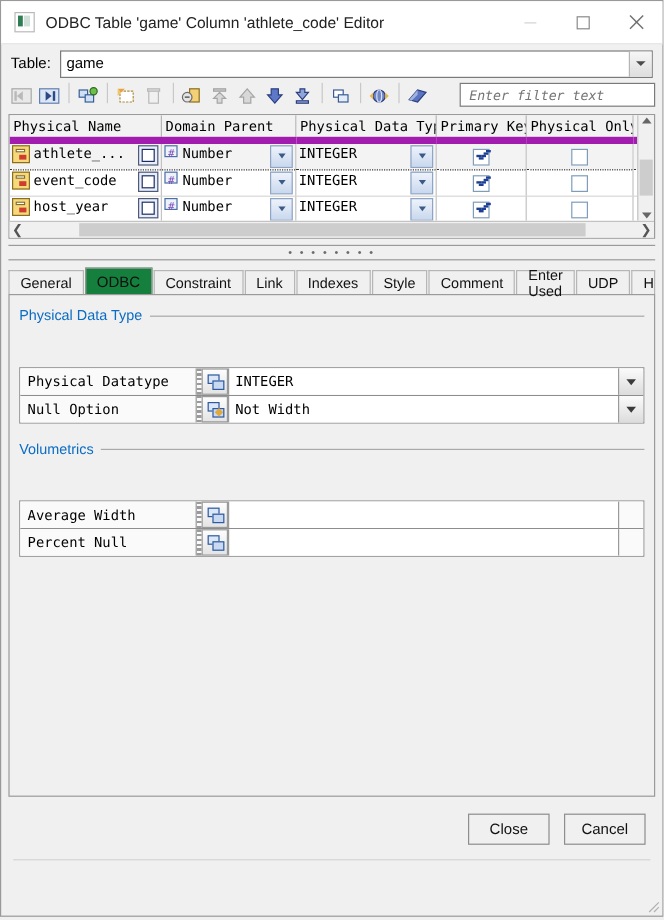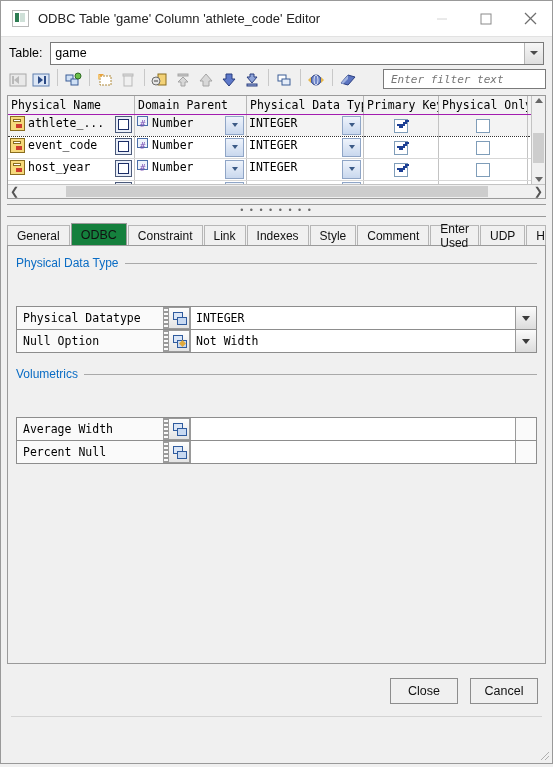--- a/index.html
+++ b/index.html
@@ -43,21 +43,21 @@
   .filterbox input{border:0;outline:0;background:transparent;width:100%;
                    font-family:"DejaVu Sans Mono", monospace;font-style:italic;font-size:11px;color:#8d8d8d;}
 
   
   .gridwrap{margin:0 6px;border:1px solid #9a9a9a;background:#fff;height:104px;box-sizing:border-box;
             display:flex;flex-direction:column;}
   .gridtop{flex:1 1 auto;display:flex;overflow:hidden;}
   .gridcols{flex:1 1 auto;overflow:hidden;}
   table.grid{border-collapse:collapse;table-layout:fixed;width:537px;font-family:"DejaVu Sans Mono", monospace;}
   table.grid th{font-weight:normal;font-size:11.5px;text-align:left;background:#f2f2f2;
-                border-right:1px solid #b6b6b6;border-bottom:1px solid #a21caf;height:18px;padding:0 3px;
+                border-right:1px solid #b6b6b6;border-bottom:6px solid #a21caf;height:18px;padding:0 3px;
                 white-space:nowrap;overflow:hidden;}
   table.grid td{border-right:1px solid #c3c3c3;border-bottom:1px solid #d7d7d7;height:21px;padding:0 2px;
                 font-size:11.5px;white-space:nowrap;overflow:hidden;}
   tr.sel td{background:#f3f3f3;border-top:1px dotted #333;border-bottom:1px dotted #333;}
   .cellflex{display:flex;align-items:flex-start;gap:3px;height:20px;}
   .ic-col{width:13px;height:13px;flex:0 0 auto;position:relative;background:#f6d97b;border:1px solid #8a6d1f;}
   .ic-col:after{content:"";position:absolute;left:2px;top:2px;width:8px;height:3px;background:#fff;border:1px solid #8a6d1f;box-sizing:border-box;}
   .ic-col:before{content:"";position:absolute;left:5px;top:7px;width:6px;height:4px;background:#cf3d2e;}
   .btn-exp{width:15px;height:15px;border:1px solid #4b5a7a;background:#e9eef8;flex:0 0 auto;position:relative;
            margin-left:auto;}

